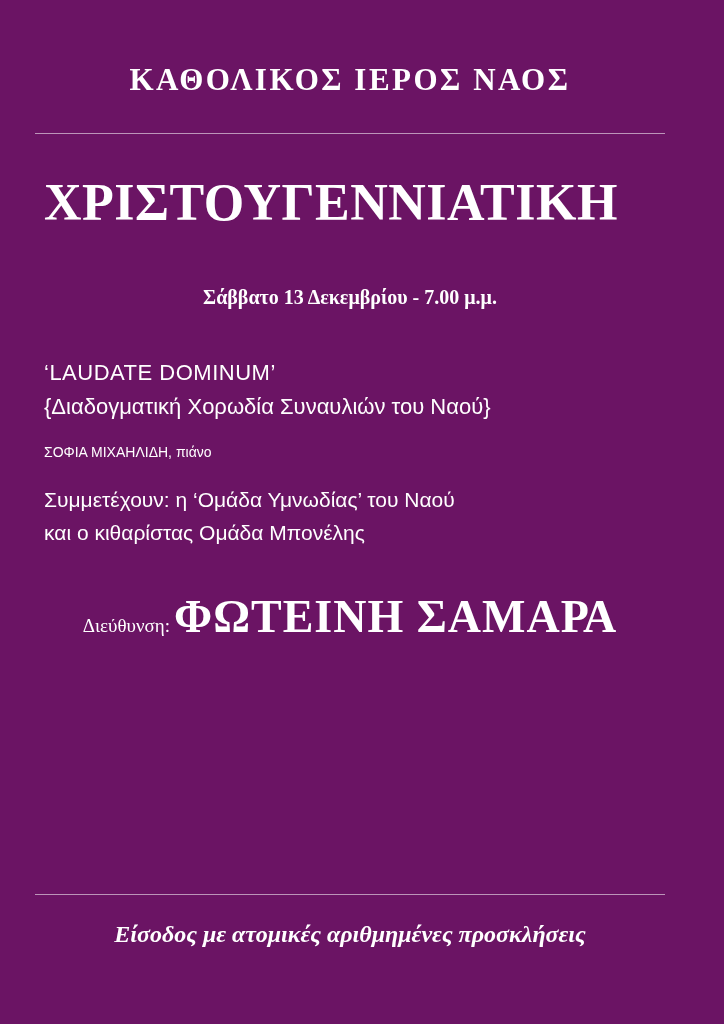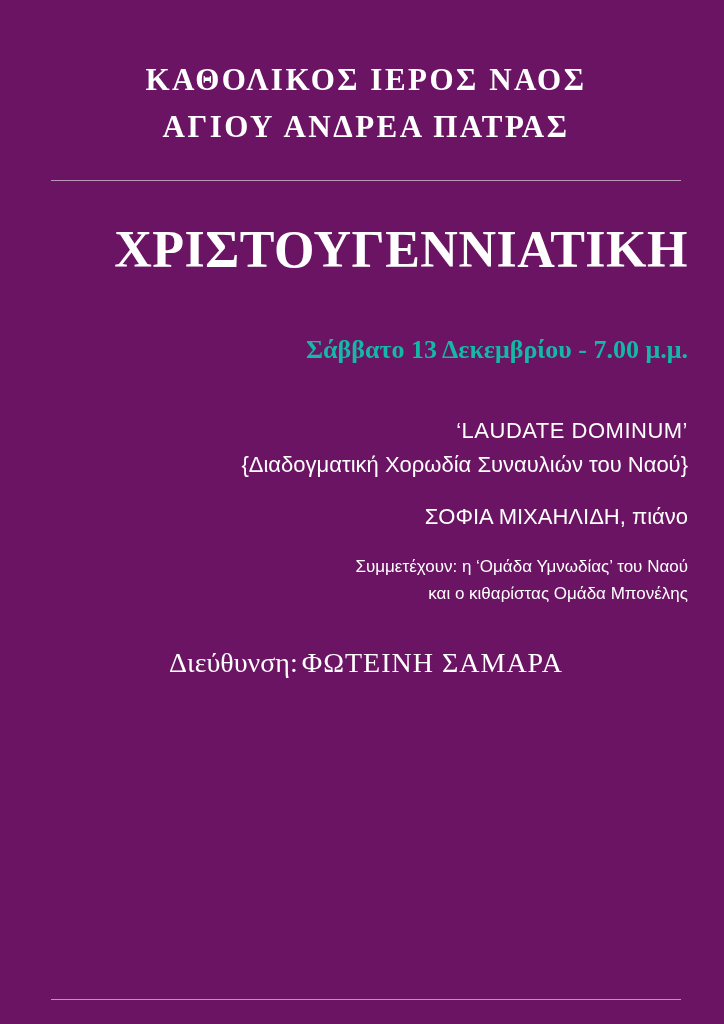--- a/index.html
+++ b/index.html
@@ -11,21 +11,21 @@
     height: 1024px;
     background: #6b1464;
     font-family: "Liberation Serif", serif;
     color: #ffffff;
     overflow: hidden;
   }
   .poster {
     width: 724px;
     height: 1024px;
     box-sizing: border-box;
-    padding: 56px 36px 24px 44px;
+    padding: 56px 68px 24px 44px;
     display: flex;
     flex-direction: column;
     align-items: center;
     background: #6b1464;
   }
   .church-header {
     text-align: center;
     width: 100%;
   }
   .church-line {
@@ -40,93 +40,92 @@
   .divider {
     width: 630px;
     height: 1px;
     background: rgba(255,255,255,0.55);
     margin: 30px 0 0 0;
   }
   .divider.bottom {
     margin: 0;
   }
   .title-block {
-    text-align: right;
+    text-align: left;
     margin-top: 36px;
     width: 100%;
   }
   .title-line {
     font-family: "Liberation Serif", serif;
     font-weight: bold;
     font-size: 52px;
     line-height: 1.28;
     letter-spacing: 0.5px;
     color: #ffffff;
     white-space: nowrap;
   }
   .dates-block {
     text-align: center;
     margin-top: 42px;
     width: 100%;
   }
   .date-line {
     font-family: "Liberation Serif", serif;
     font-weight: bold;
-    font-size: 26px;
+    font-size: 20px;
     line-height: 1.85;
-    color: #14b8a6;
+    color: #ffffff;
     white-space: nowrap;
-    text-align: right;
   }
   .performers {
-    text-align: right;
+    text-align: left;
     margin-top: 40px;
     width: 100%;
     font-family: "Liberation Sans", sans-serif;
   }
   .perf-main {
     font-size: 22px;
     letter-spacing: 0.5px;
     line-height: 1.5;
     color: #ffffff;
   }
   .perf-sub {
     font-size: 22px;
     line-height: 1.6;
     color: #ffffff;
   }
   .perf-name {
-    font-size: 22px;
+    font-size: 14px;
     line-height: 1.5;
     margin-top: 18px;
     color: #ffffff;
   }
   .perf-note {
-    font-size: 17px;
+    font-size: 21px;
     line-height: 1.6;
     color: #ffffff;
   }
   .perf-note.first {
     margin-top: 20px;
   }
   .conductor {
     margin-top: 40px;
     text-align: center;
     width: 100%;
     white-space: nowrap;
   }
   .conductor-label {
     font-family: "Liberation Serif", serif;
-    font-size: 28px;
+    font-size: 19px;
     color: #ffffff;
   }
   .conductor-name {
     font-family: "Liberation Serif", serif;
-    font-weight: normal;
-    font-size: 28px;
+    font-weight: bold;
+    font-size: 46px;
     letter-spacing: 1px;
     color: #ffffff;
   }
   .spacer {
     flex: 1 1 auto;
     min-height: 14px;
   }
   .footer-wrap {
     width: 100%;
     display: flex;
@@ -145,21 +144,20 @@
     white-space: nowrap;
   }
 </style>
 </head>
 <body>
 
 <div class="poster">
 
   <div class="church-header">
     <div class="church-line">ΚΑΘΟΛΙΚΟΣ  ΙΕΡΟΣ  ΝΑΟΣ</div>
-    <div class="church-line">ΑΓΙΟΥ  ΑΝΔΡΕΑ  ΠΑΤΡΑΣ</div>
   </div>
 
   <div class="divider"></div>
 
   <div class="title-block">
     <div class="title-line">ΧΡΙΣΤΟΥΓΕΝΝΙΑΤΙΚΗ</div>
   </div>
 
   <div class="dates-block">
     <div class="date-line">Σάββατο 13 Δεκεμβρίου - 7.00  μ.μ.</div>
@@ -175,15 +173,16 @@
 
   <div class="conductor">
     <span class="conductor-label">Διεύθυνση:</span>
     <span class="conductor-name">ΦΩΤΕΙΝΗ ΣΑΜΑΡΑ</span>
   </div>
 
   <div class="spacer"></div>
 
   <div class="footer-wrap">
     <div class="divider bottom"></div>
+    <div class="footer-note">Είσοδος με ατομικές αριθμημένες προσκλήσεις</div>
   </div>
 
 </div>
 
 </body></html>

